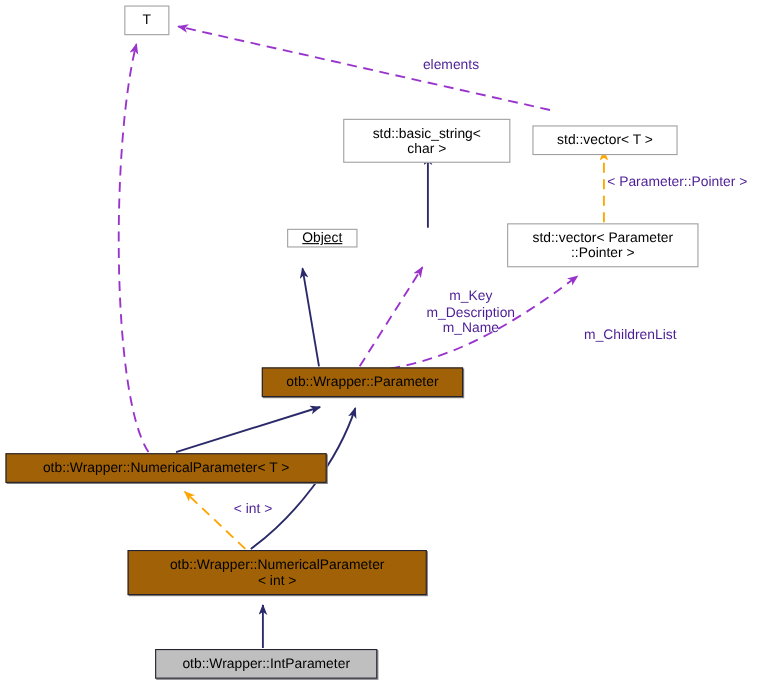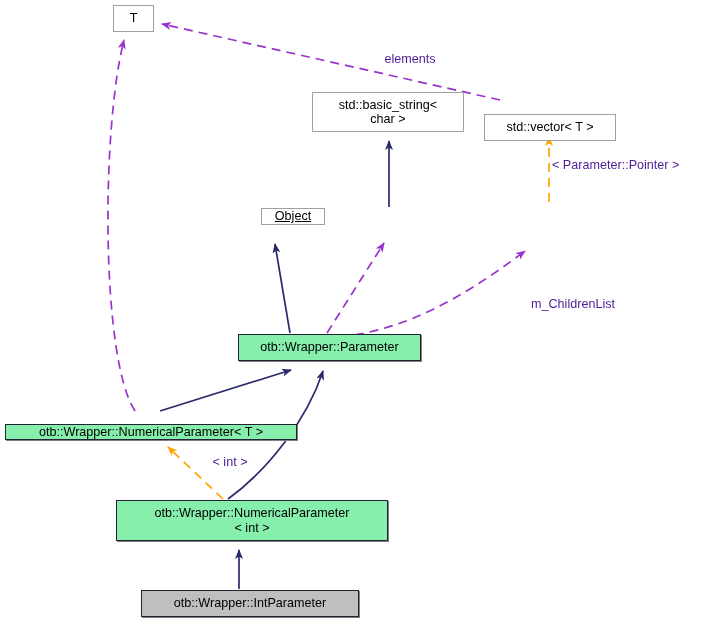--- a/index.html
+++ b/index.html
@@ -34,21 +34,21 @@
     color: #000000;
     white-space: pre-line;
     z-index: 5;
   }
   .uml-node.plain {
     border: 1px solid #a0a0a0;
     background: #ffffff;
   }
   .uml-node.strong {
     border: 1px solid #222233;
-    background: #86efac;
+    background: #a16207;
     box-shadow: 1px 1px 0 0 #808080;
   }
   .uml-node.current {
     border: 1px solid #222233;
     background: #bfbfbf;
     box-shadow: 1px 1px 0 0 #808080;
   }
   .edge-label {
     position: absolute;
     font-size: 12.6px;
@@ -97,28 +97,33 @@
     <path d="M 290,333 L 275,244" fill="none" stroke="#2a2a6a" stroke-width="1.7" marker-end="url(#arrow-inherit)"></path>
 
     <path d="M 160,411 L 291,370" fill="none" stroke="#2a2a6a" stroke-width="1.7" marker-end="url(#arrow-inherit)"></path>
 
     <path d="M 228,499 C 268,470 307,420 323,371" fill="none" stroke="#2a2a6a" stroke-width="1.7" marker-end="url(#arrow-inherit)"></path>
 
     <path d="M 239,589 L 239,550" fill="none" stroke="#2a2a6a" stroke-width="1.7" marker-end="url(#arrow-inherit)"></path>
   </svg>
 
   <div class="uml-node plain" style="left: 113px; top: 5px; width: 41px; height: 27px;">T</div>
-  <div class="uml-node plain" style="left: 312px; top: 92px; width: 152px; height: 40px;">std::basic_string&lt;
+  <div class="uml-node plain" style="left: 312px; top: 108px; width: 152px; height: 40px;">std::basic_string&lt;
 char &gt;</div>
   <div class="uml-node plain" style="left: 484px; top: 102px; width: 132px; height: 27px; margin-top: 12px;">std::vector&lt; T &gt;</div>
   <div class="uml-node plain" style="left: 261px; top: 208px; width: 64px; height: 17px; text-decoration: underline;">Object</div>
+  <div class="uml-node plain" style="left: 461px; top: 203px; width: 174px; height: 40px;">std::vector&lt; Parameter
+::Pointer &gt;</div>
   <div class="uml-node strong" style="left: 238px; top: 334px; width: 183px; height: 27px;">otb::Wrapper::Parameter</div>
-  <div class="uml-node strong" style="left: 5px; top: 424px; width: 292px; height: 16px;">otb::Wrapper::NumericalParameter&lt; T &gt;</div>
+  <div class="uml-node strong" style="left: 5px; top: 412px; width: 292px; height: 27px;">otb::Wrapper::NumericalParameter&lt; T &gt;</div>
   <div class="uml-node strong" style="left: 116px; top: 500px; width: 272px; height: 41px;">otb::Wrapper::NumericalParameter
 &lt; int &gt;</div>
-  <div class="uml-node current" style="left: 141px; top: 590px; width: 218px; height: 27px;">otb::Wrapper::IntParameter</div>
+  <div class="uml-node current" style="left: 141px; top: 590px; width: 202px; height: 27px;">otb::Wrapper::IntParameter</div>
 
   <div class="edge-label" style="left: 360px; top: 52px; width: 100px;">elements</div>
   <div class="edge-label left" style="left: 552px; top: 158px; width: 160px;">&lt; Parameter::Pointer &gt;</div>
+  <div class="edge-label" style="left: 373px; top: 262px; width: 110px;">m_Key
+m_Description
+m_Name</div>
   <div class="edge-label" style="left: 518px; top: 297px; width: 110px;">m_ChildrenList</div>
   <div class="edge-label" style="left: 200px; top: 455px; width: 60px;">&lt; int &gt;</div>
 
 </div>
 
 </body></html>

